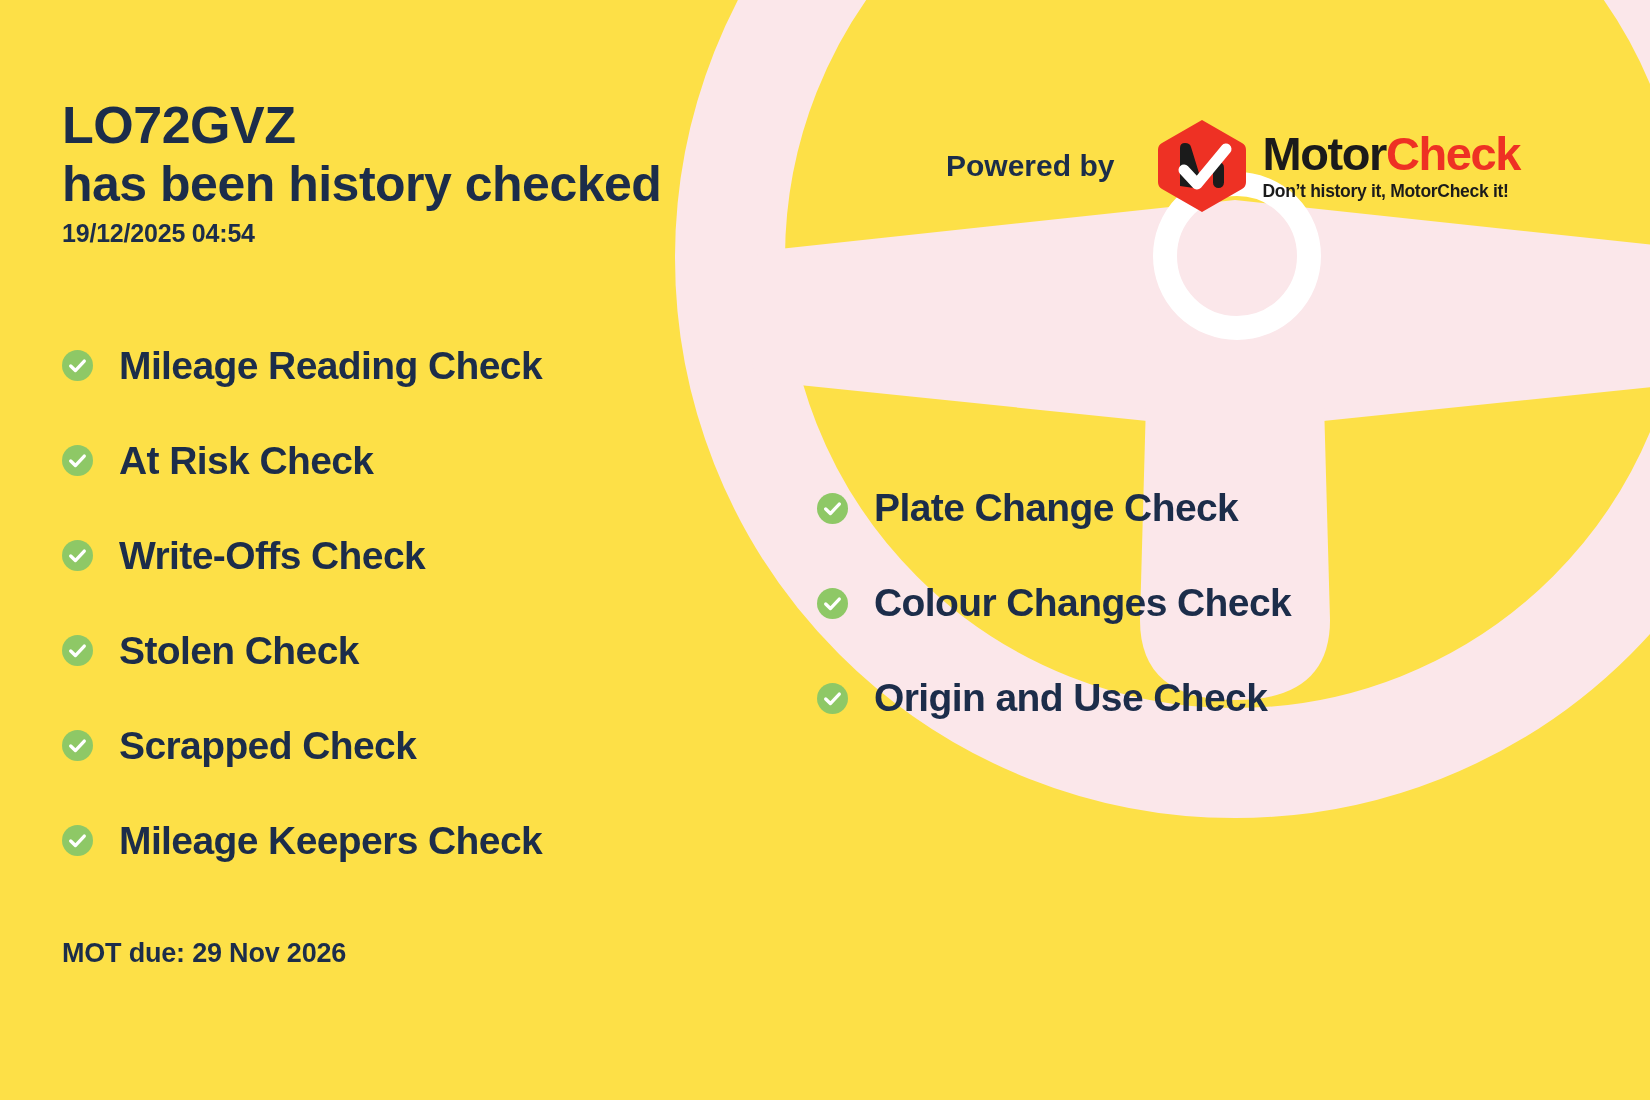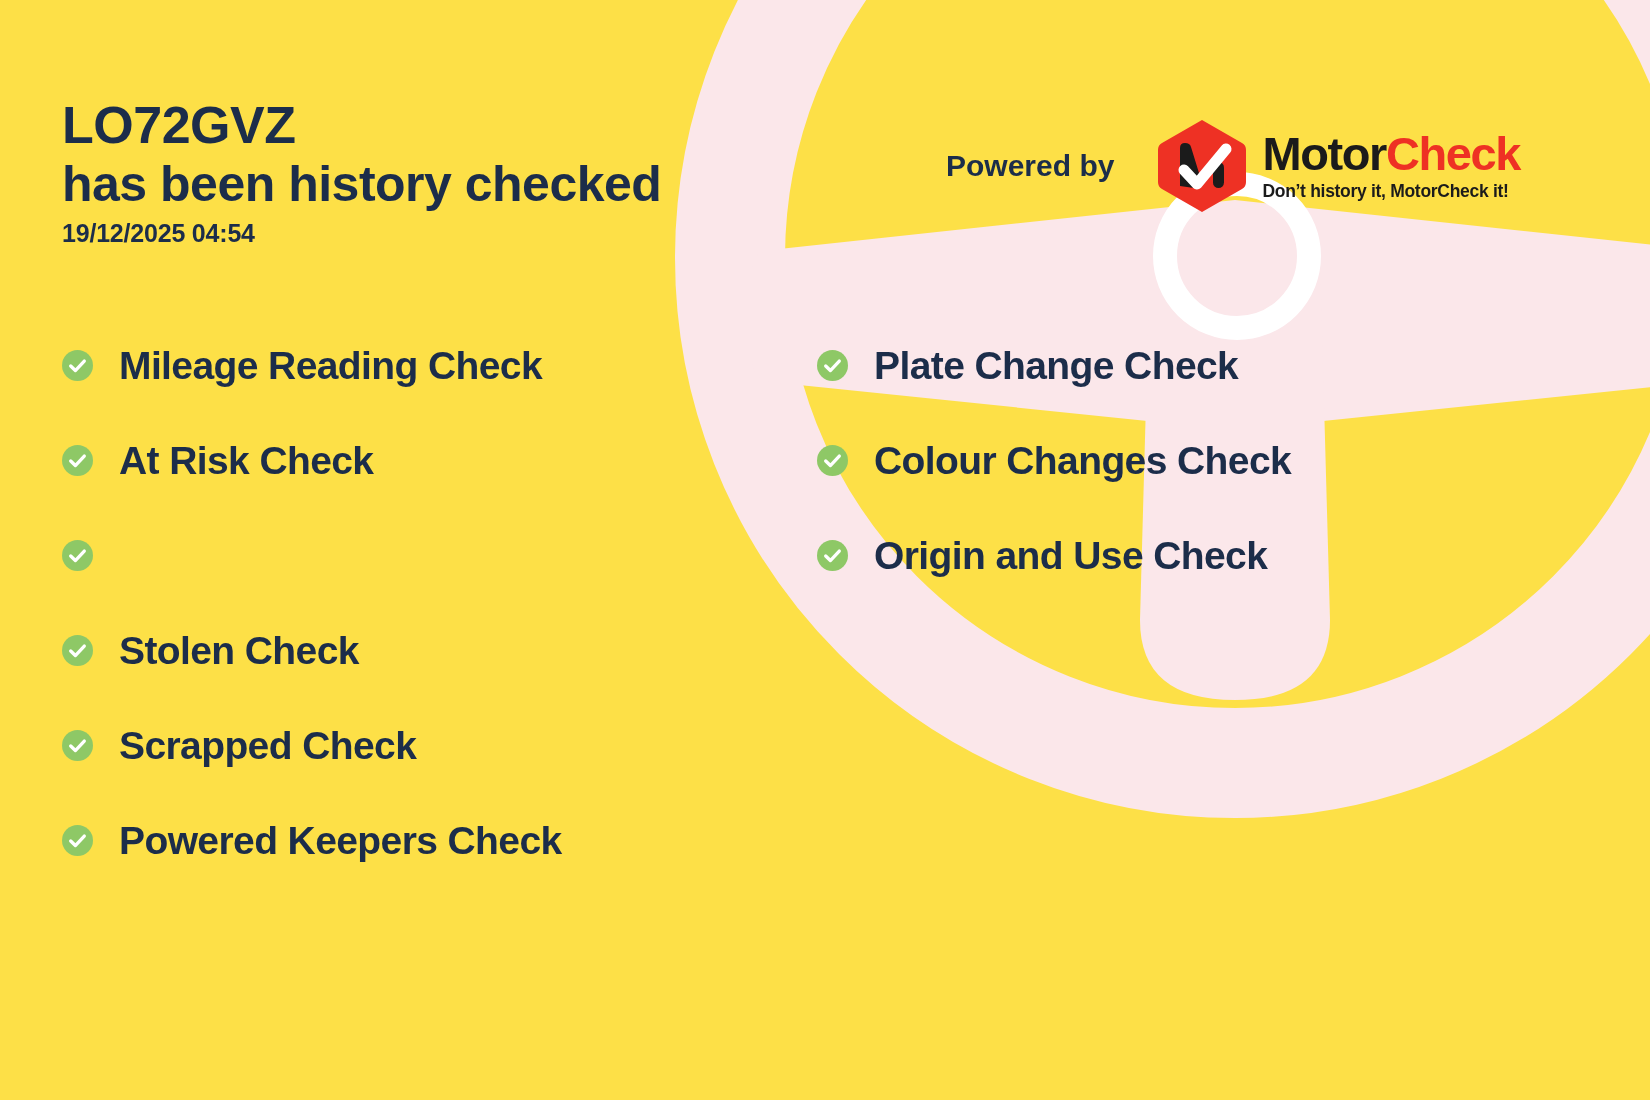--- a/index.html
+++ b/index.html
@@ -99,20 +99,21 @@
     white-space: nowrap;
   }
 
   
   #checks {
     position: absolute;
     left: 62px;
     top: 318px;
     width: 1500px;
     display: flex;
+    align-items: center;
   }
   .check-col { display: flex; flex-direction: column; }
   #col-left  { width: 755px; }
   #col-right { width: 745px; }
 
   .check-item {
     display: flex;
     align-items: center;
     height: 95px;
   }
@@ -208,41 +209,42 @@
               <circle cx="16" cy="16" r="16" fill="#8ec866"></circle>
               <path d="M9 16.5 L13.8 21.2 L23 11.4" fill="none" stroke="#ffffff" stroke-width="3.4" stroke-linecap="round" stroke-linejoin="round"></path>
             </svg></span>
           <span class="check-label">At Risk Check</span>
         </div>
         <div class="check-item">
           <span class="check-icon"><svg viewBox="0 0 32 32" xmlns="http://www.w3.org/2000/svg">
               <circle cx="16" cy="16" r="16" fill="#8ec866"></circle>
               <path d="M9 16.5 L13.8 21.2 L23 11.4" fill="none" stroke="#ffffff" stroke-width="3.4" stroke-linecap="round" stroke-linejoin="round"></path>
             </svg></span>
+          <span class="check-label">Write-Offs Check</span>
         </div>
         <div class="check-item">
           <span class="check-icon"><svg viewBox="0 0 32 32" xmlns="http://www.w3.org/2000/svg">
               <circle cx="16" cy="16" r="16" fill="#8ec866"></circle>
               <path d="M9 16.5 L13.8 21.2 L23 11.4" fill="none" stroke="#ffffff" stroke-width="3.4" stroke-linecap="round" stroke-linejoin="round"></path>
             </svg></span>
           <span class="check-label">Stolen Check</span>
         </div>
         <div class="check-item">
           <span class="check-icon"><svg viewBox="0 0 32 32" xmlns="http://www.w3.org/2000/svg">
               <circle cx="16" cy="16" r="16" fill="#8ec866"></circle>
               <path d="M9 16.5 L13.8 21.2 L23 11.4" fill="none" stroke="#ffffff" stroke-width="3.4" stroke-linecap="round" stroke-linejoin="round"></path>
             </svg></span>
           <span class="check-label">Scrapped Check</span>
         </div>
         <div class="check-item">
           <span class="check-icon"><svg viewBox="0 0 32 32" xmlns="http://www.w3.org/2000/svg">
               <circle cx="16" cy="16" r="16" fill="#8ec866"></circle>
               <path d="M9 16.5 L13.8 21.2 L23 11.4" fill="none" stroke="#ffffff" stroke-width="3.4" stroke-linecap="round" stroke-linejoin="round"></path>
             </svg></span>
-          <span class="check-label">Powered Keepers Check</span>
+          <span class="check-label">Mileage Keepers Check</span>
         </div>
       </div>
     <div class="check-col" id="col-right">
         <div class="check-item">
           <span class="check-icon"><svg viewBox="0 0 32 32" xmlns="http://www.w3.org/2000/svg">
               <circle cx="16" cy="16" r="16" fill="#8ec866"></circle>
               <path d="M9 16.5 L13.8 21.2 L23 11.4" fill="none" stroke="#ffffff" stroke-width="3.4" stroke-linecap="round" stroke-linejoin="round"></path>
             </svg></span>
           <span class="check-label">Plate Change Check</span>
         </div>
@@ -256,14 +258,15 @@
         <div class="check-item">
           <span class="check-icon"><svg viewBox="0 0 32 32" xmlns="http://www.w3.org/2000/svg">
               <circle cx="16" cy="16" r="16" fill="#8ec866"></circle>
               <path d="M9 16.5 L13.8 21.2 L23 11.4" fill="none" stroke="#ffffff" stroke-width="3.4" stroke-linecap="round" stroke-linejoin="round"></path>
             </svg></span>
           <span class="check-label">Origin and Use Check</span>
         </div>
       </div>
   </div>
 
+  <div id="mot-due">MOT due: 29 Nov 2026</div>
 
 </div>
 
 </body></html>

